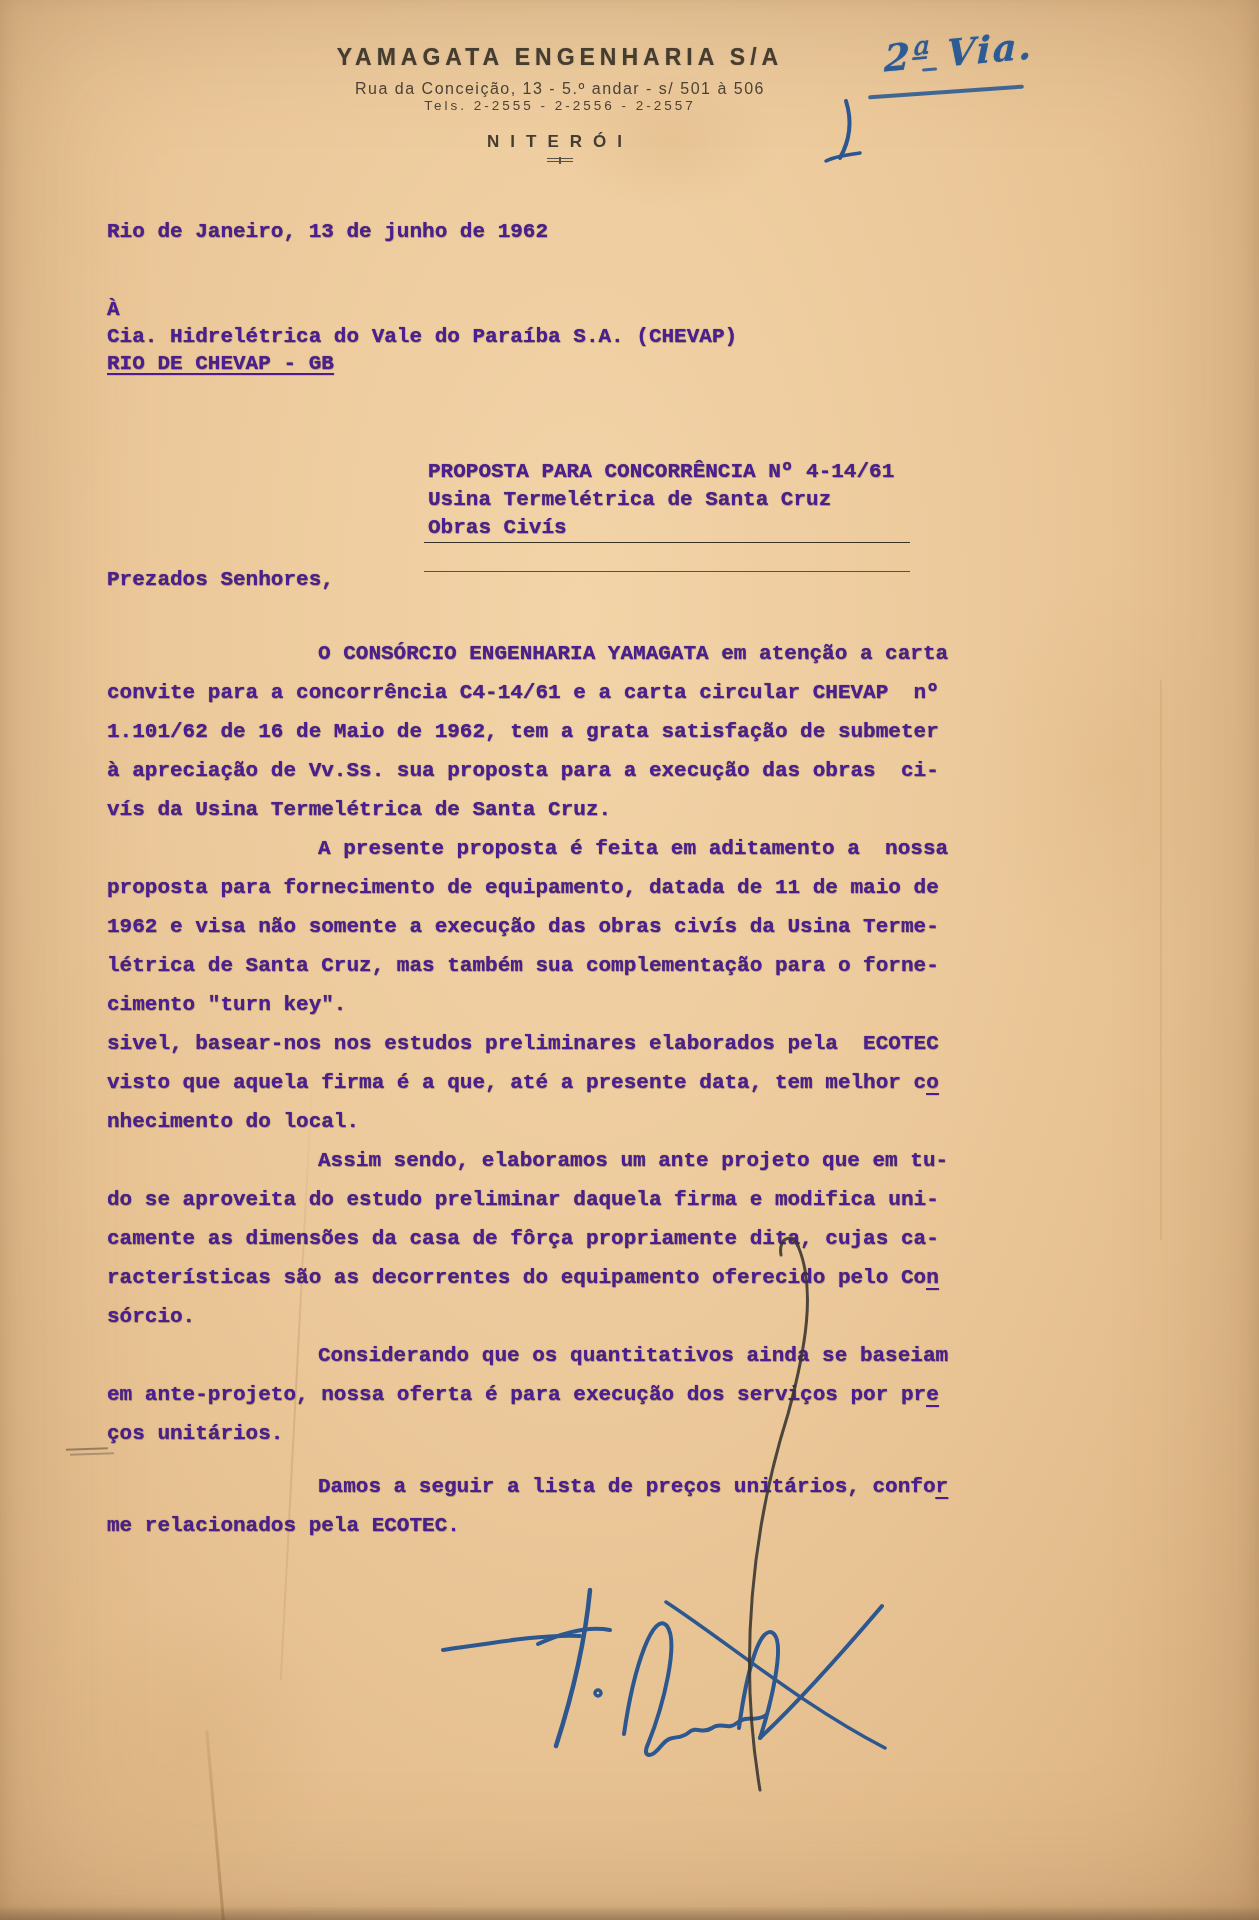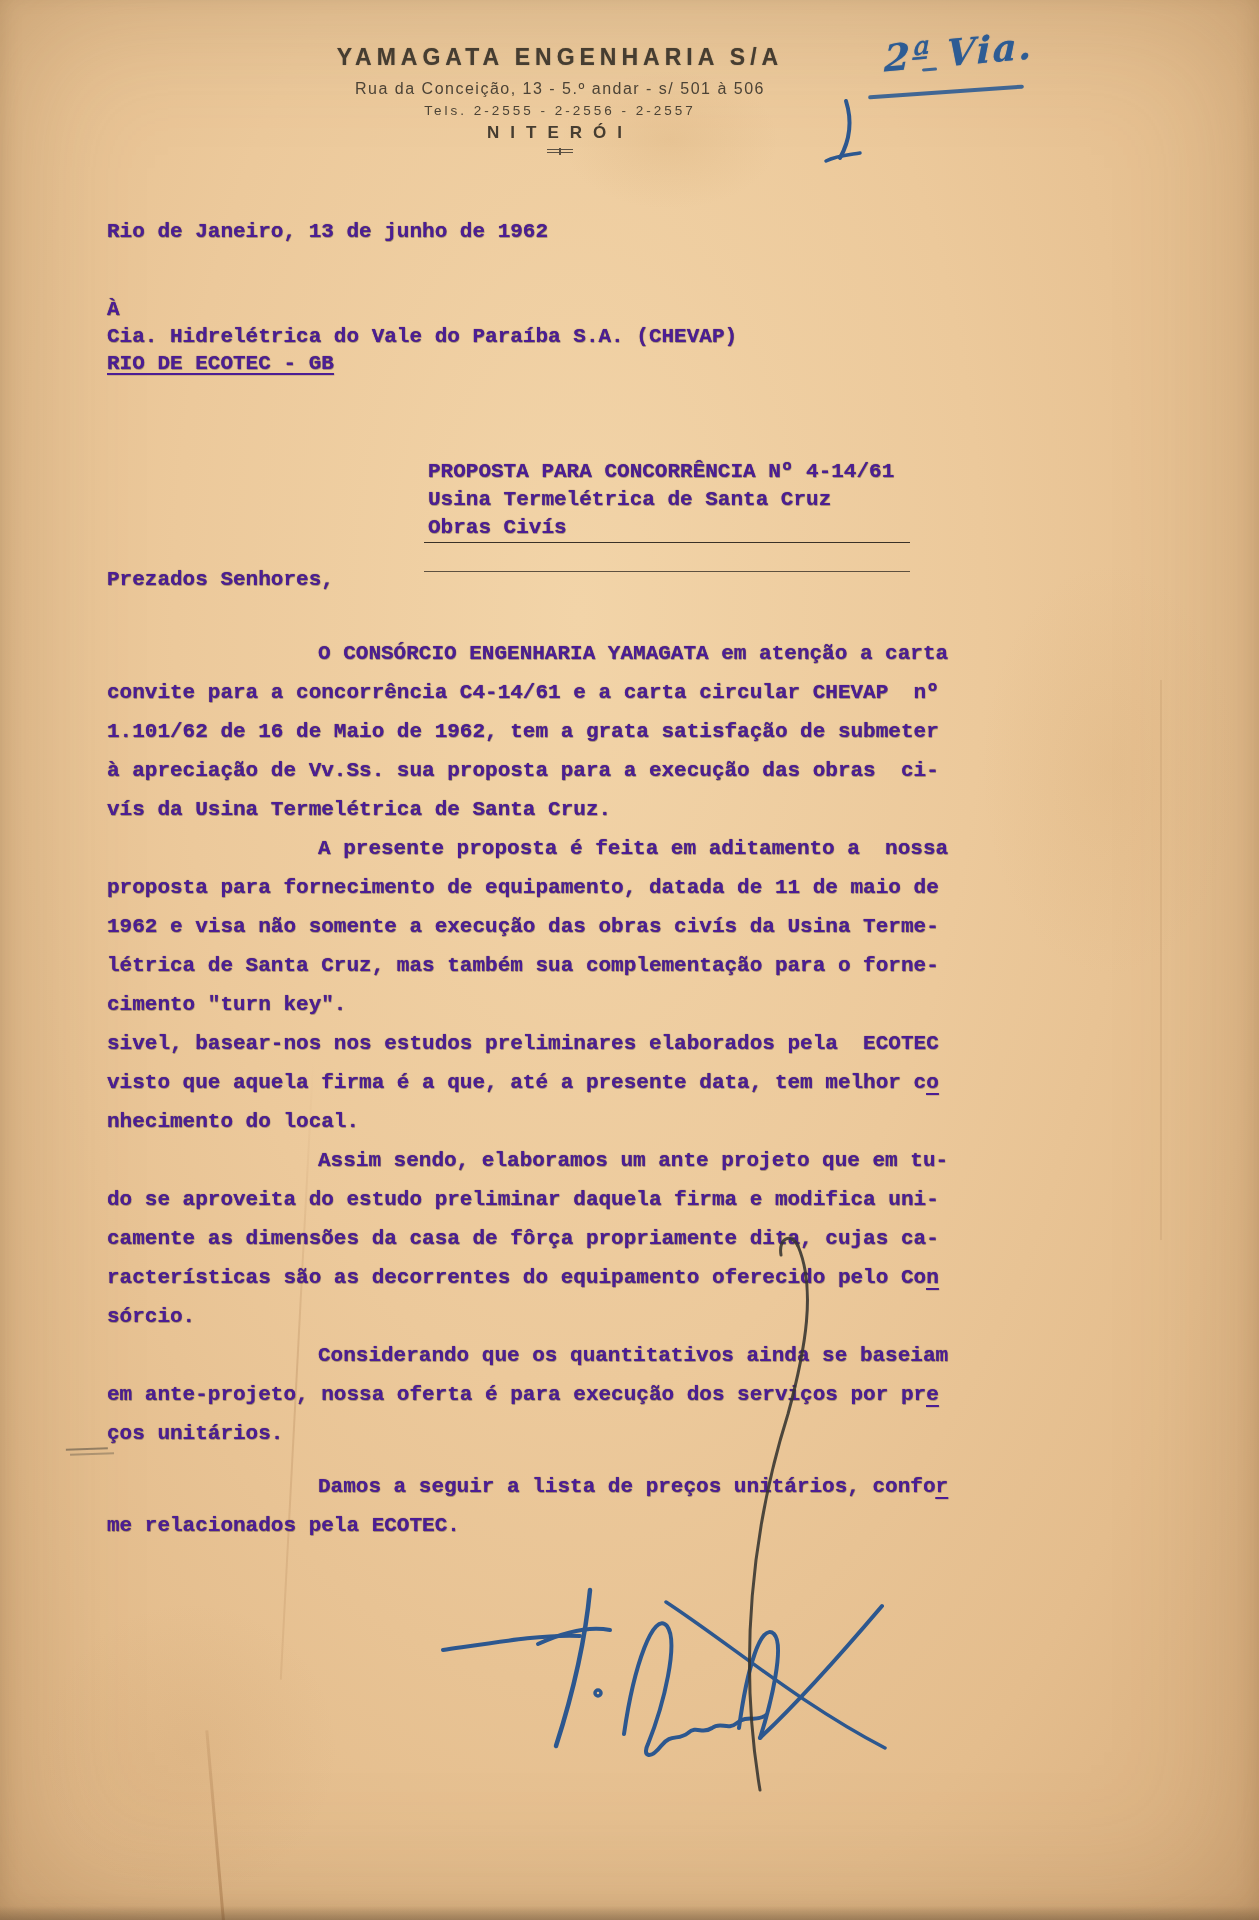--- a/index.html
+++ b/index.html
@@ -22,22 +22,22 @@
   }
 
   
   .letterhead{
     position:absolute;left:160px;top:44px;width:800px;text-align:center;
     color:#463d31;font-family:"Liberation Sans", sans-serif;
   }
   .lh-company{font-size:23px;font-weight:700;letter-spacing:5px;white-space:nowrap;
     text-shadow:0 0 1px rgba(70,61,49,.6);}
   .lh-address{margin-top:9px;font-size:16px;letter-spacing:1.5px;color:#4c4336;}
-  .lh-phones{margin-top:5px;font-size:13.5px;letter-spacing:3px;color:#4c4336;text-align:center;}
-  .lh-city{margin-top:5px;font-size:17px;font-weight:700;letter-spacing:11px;color:#463d31;}
+  .lh-phones{font-size:13.5px;letter-spacing:3px;color:#4c4336;text-align:center;}
+  .lh-city{margin-top:19px;font-size:17px;font-weight:700;letter-spacing:11px;color:#463d31;}
   .lh-ornament{margin:5px auto 0;width:26px;height:7px;position:relative;}
   .lh-ornament:before{content:"";position:absolute;left:0;right:0;top:1px;border-top:1.5px solid #5a5043;}
   .lh-ornament:after{content:"";position:absolute;left:0;right:0;top:4px;border-top:1px solid #5a5043;}
   .lh-ornament i{position:absolute;left:12px;top:0;width:1.5px;height:7px;background:#5a5043;}
 
   
   .tw{color:#4c1d95;font-weight:700;
       text-shadow:0 0 1px rgba(54,44,34,.8), .5px .5px 0 rgba(54,44,34,.3);
       font-size:21px;}
   .date-line{position:absolute;left:107px;top:220px;white-space:pre;}
@@ -102,21 +102,21 @@
 <svg class="pen-blue" style="position:absolute;left:822px;top:96px;" width="44" height="72" viewBox="0 0 44 72">
   <path d="M24 5 C 30 24, 28 44, 18 62" stroke-width="4"></path>
   <path d="M4 65 C 14 60, 26 59, 38 57" stroke-width="3.5"></path>
 </svg>
 
 <div class="tw date-line">Rio de Janeiro, 13 de junho de 1962</div>
 
 <div class="recipient tw">
   <div>À</div>
   <div>Cia. Hidrelétrica do Vale do Paraíba S.A. (CHEVAP)</div>
-  <div class="underlined">RIO DE ECOTEC - GB</div>
+  <div class="underlined">RIO DE CHEVAP - GB</div>
 </div>
 
 <div class="subject tw">
   <div>PROPOSTA PARA CONCORRÊNCIA Nº 4-14/61</div>
   <div>Usina Termelétrica de Santa Cruz</div>
   <div class="centered">Obras Civís</div>
   <div class="subject-rule"></div>
 </div>
 
 <div class="tw greeting">Prezados Senhores,</div>

